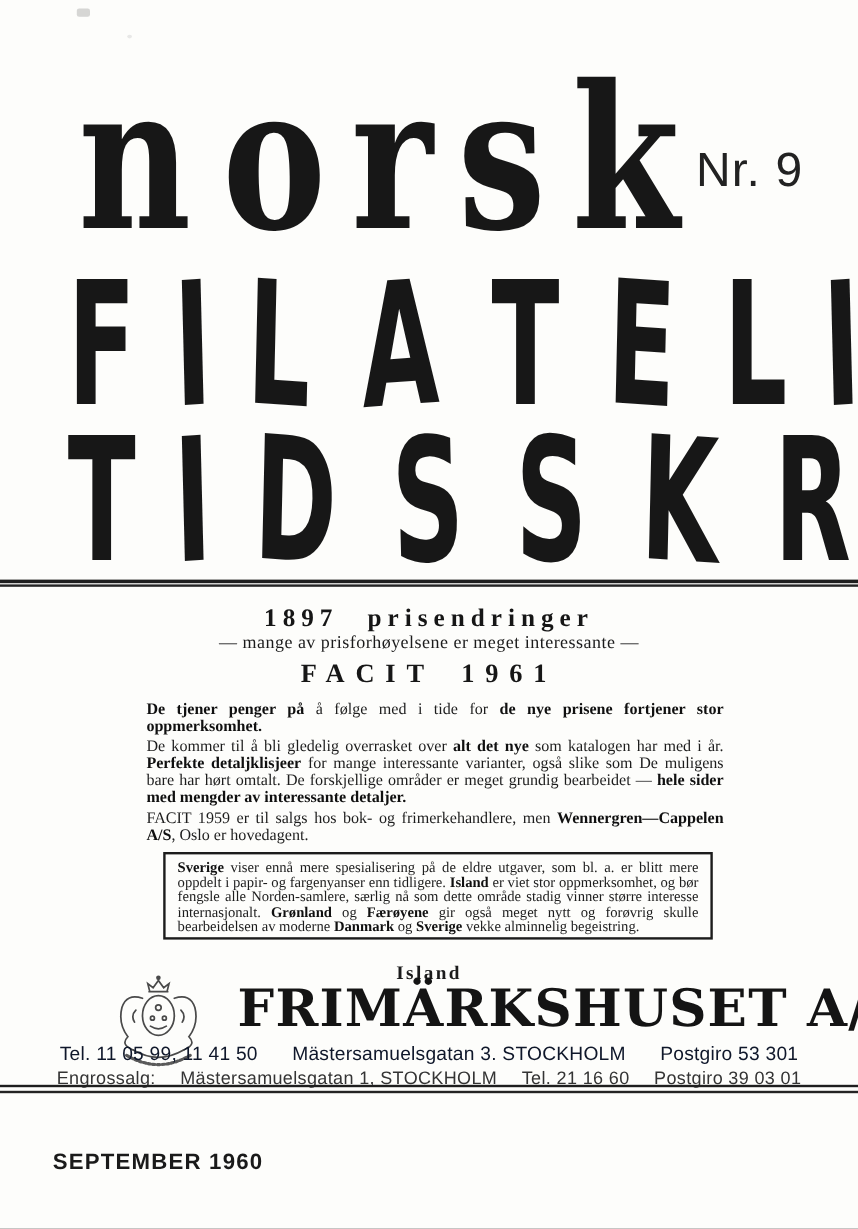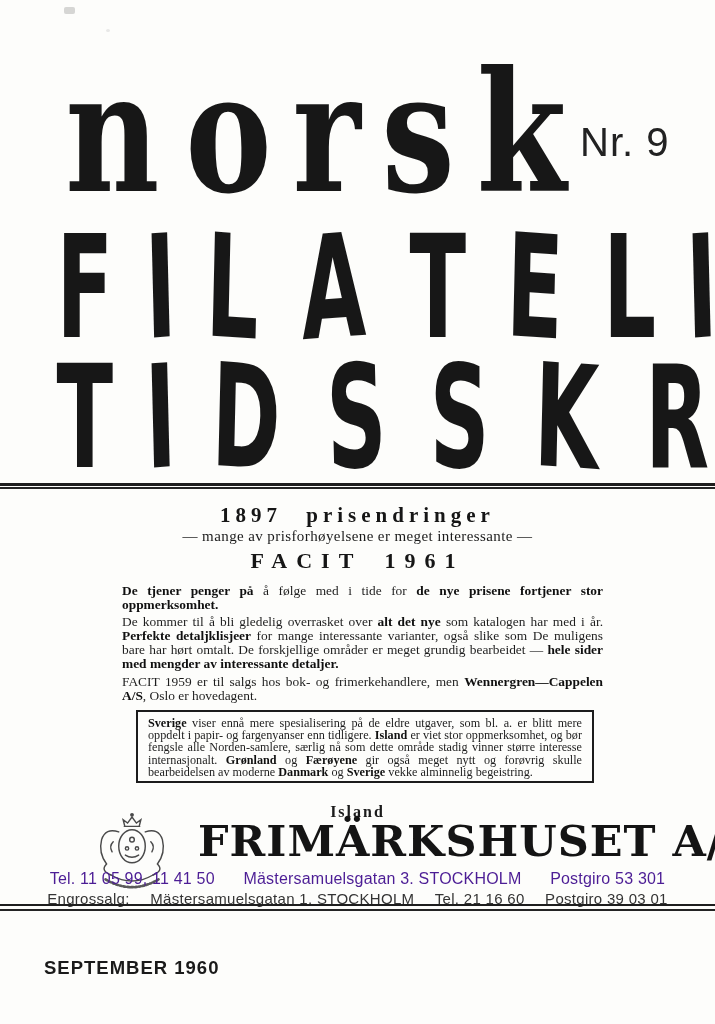--- a/index.html
+++ b/index.html
@@ -47,21 +47,21 @@
   .promo{position:absolute;top:710px;left:136px;width:458px;border:2px solid #1c1c1c;
          padding:5px 10px 3px 10px;font-size:12.2px;line-height:1.0;text-align:justify;color:#1d1d1d;}
   .promo p{margin:0;}
 
   
   .forlag{top:803px;font-weight:bold;font-size:16px;letter-spacing:2px;}
   .crest{position:absolute;top:812px;left:80px;}
   .pubname{position:absolute;top:820px;left:198px;width:494px;text-align:center;
            font-family:"DejaVu Serif",serif;font-weight:bold;font-size:43px;line-height:1;
            letter-spacing:1px;color:#141414;white-space:nowrap;}
-  .contact{top:870px;font-family:"Liberation Sans",sans-serif;font-size:16px;letter-spacing:.2px;color:#4c1d95;}
+  .contact{top:870px;font-family:"Liberation Sans",sans-serif;font-size:16px;letter-spacing:.2px;color:#0f172a;}
   .contact span{margin:0 12px;white-space:nowrap;}
   .wholesale{top:890px;font-family:"Liberation Sans",sans-serif;font-size:15px;letter-spacing:.3px;color:#343434;}
   .wholesale span{margin:0 8px;white-space:nowrap;}
 
   
   .footer{position:absolute;top:957px;left:44px;right:48px;display:flex;justify-content:flex-start;
           font-family:"Liberation Sans",sans-serif;font-weight:bold;font-size:18.5px;letter-spacing:1px;color:#1a1a1a;}
 </style>
 </head>
 <body>

